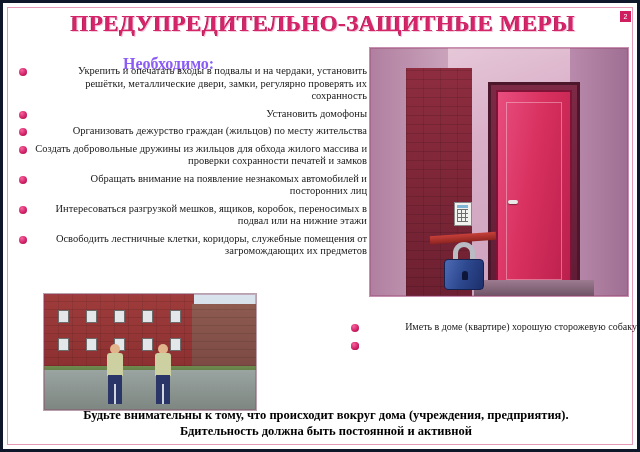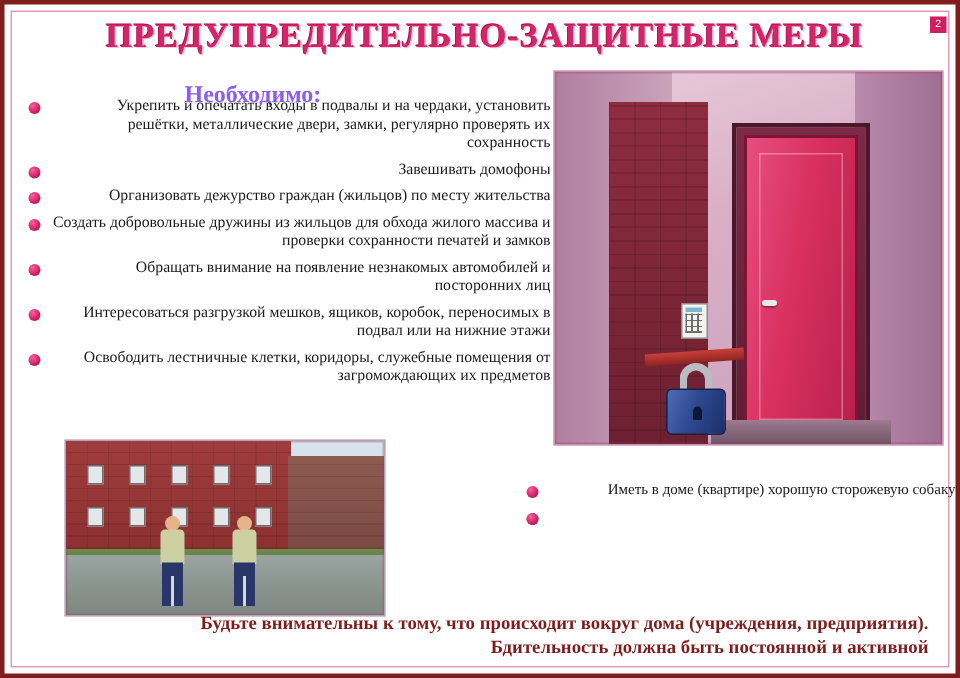--- a/index.html
+++ b/index.html
@@ -12,21 +12,21 @@
     background: #ffffff;
     font-family: "Liberation Serif", serif;
     overflow: hidden;
   }
   .poster {
     position: relative;
     width: 640px;
     height: 452px;
     box-sizing: border-box;
     background: #ffffff;
-    border: 3px solid #7f1d1d;
+    border: 3px solid #0f172a;
     overflow: hidden;
   }
   .inner-frame {
     position: absolute;
     left: 4px;
     top: 4px;
     right: 4px;
     bottom: 4px;
     border: 1px solid #e59ab8;
     pointer-events: none;
@@ -123,29 +123,29 @@
     top: 3px;
     width: 8px;
     height: 8px;
     border-radius: 50%;
     background: radial-gradient(circle at 35% 30%, #f5629c 0%, #d4246a 55%, #8e0e40 100%);
   }
 
   
   .bottom-text {
     position: absolute;
-    left: 0;
+    left: 15px;
     top: 404px;
     width: 616px;
-    text-align: right;
+    text-align: center;
     font-family: "Liberation Serif", serif;
     font-weight: bold;
     font-size: 12.5px;
     line-height: 16px;
-    color: #7f1d1d;
+    color: #000000;
   }
 
   
   .photo-door {
     position: absolute;
     left: 366px;
     top: 44px;
     width: 258px;
     height: 248px;
     overflow: hidden;
@@ -418,21 +418,21 @@
 
   <div class="head-need">Необходимо:</div>
 
   <div class="list list-need">
     <div class="bullet-row">
       <span class="dot"></span>
       <span>Укрепить и опечатать входы в подвалы и на чердаки, установить решётки, металлические двери, замки, регулярно проверять их сохранность</span>
     </div>
     <div class="bullet-row">
       <span class="dot"></span>
-      <span>Завешивать домофоны</span>
+      <span>Установить домофоны</span>
     </div>
     <div class="bullet-row">
       <span class="dot"></span>
       <span>Организовать дежурство граждан (жильцов) по месту жительства</span>
     </div>
     <div class="bullet-row">
       <span class="dot"></span>
       <span>Создать добровольные дружины из жильцов для обхода жилого массива и проверки сохранности печатей и замков</span>
     </div>
     <div class="bullet-row">

